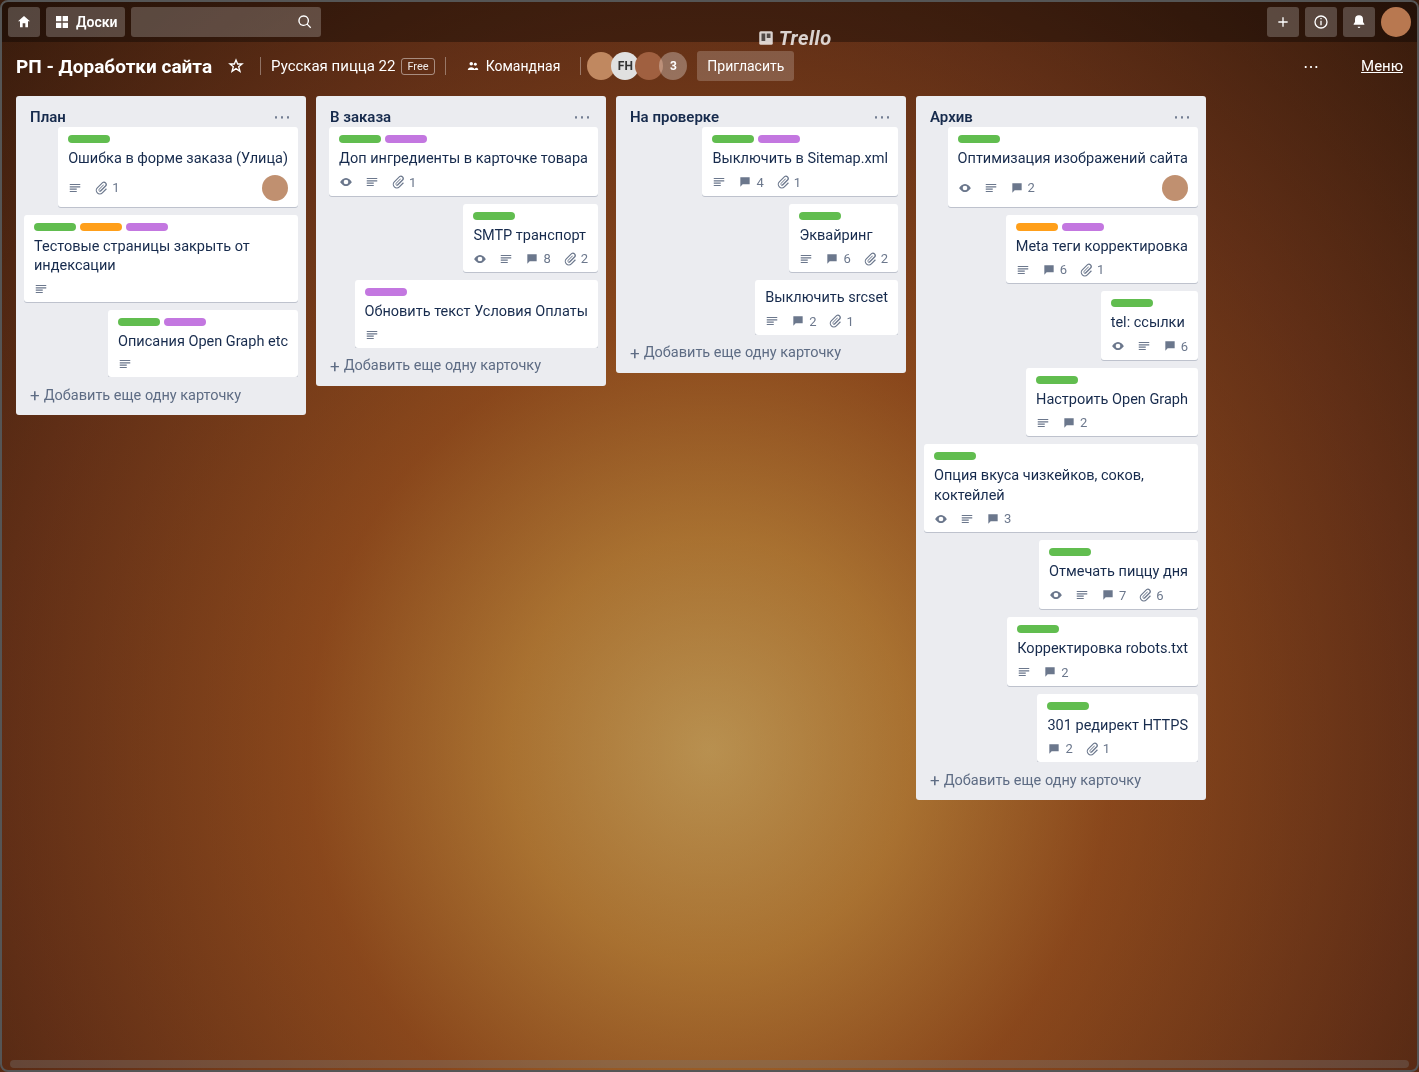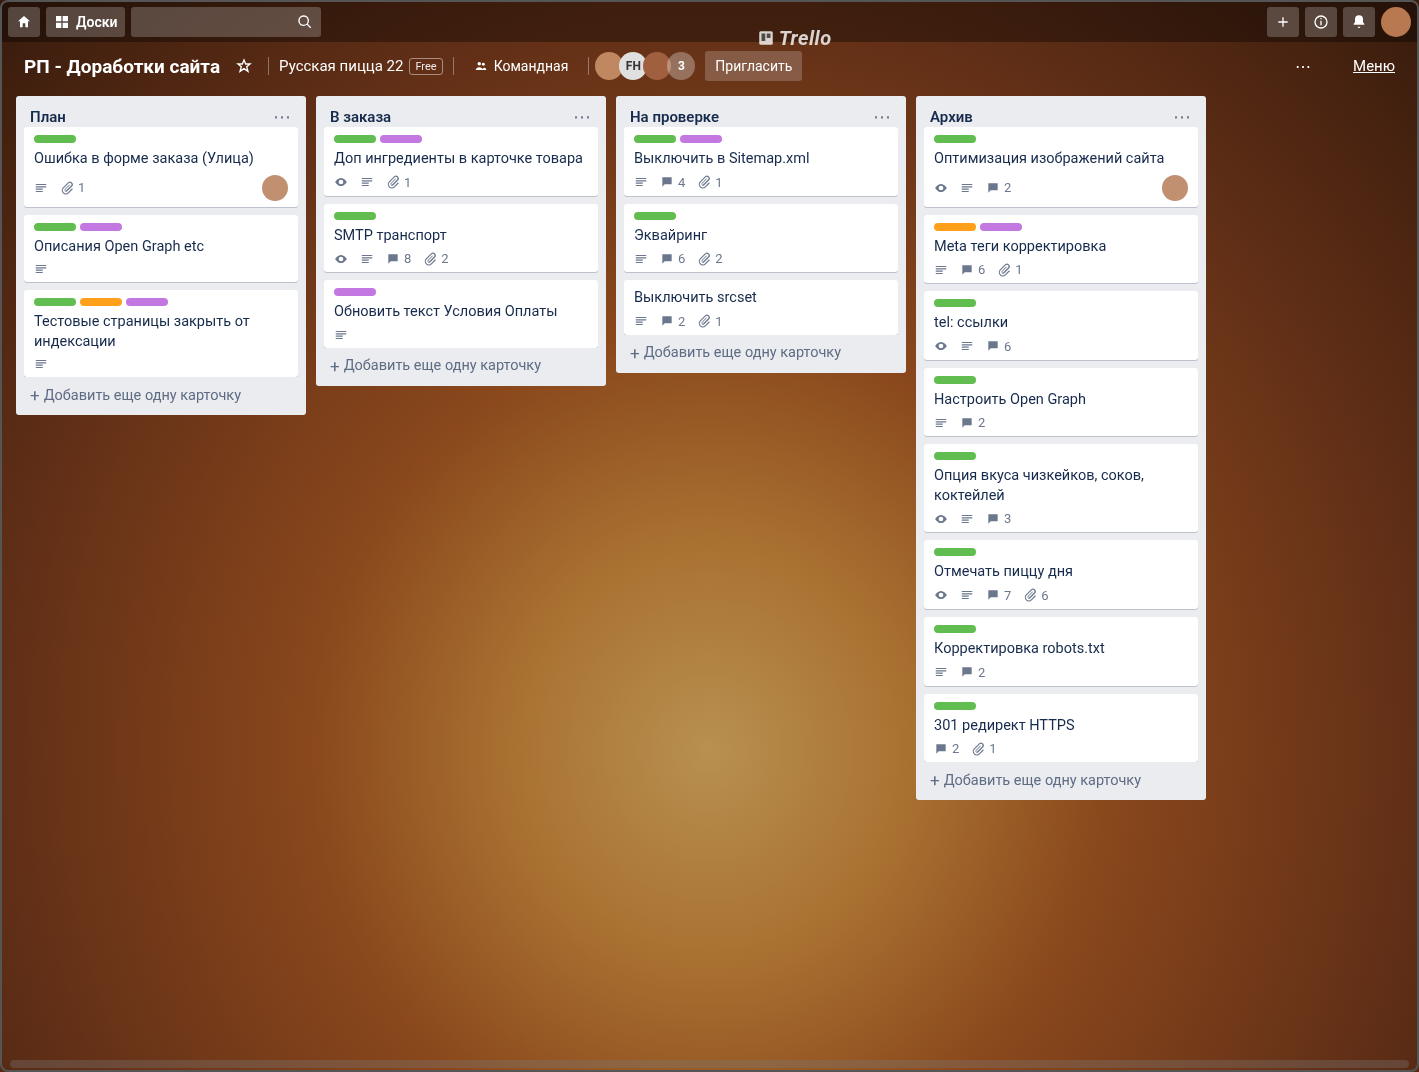--- a/index.html
+++ b/index.html
@@ -42,21 +42,21 @@
 .header-center { flex: 1; display: flex; justify-content: center; align-items: center; gap: 4px; opacity: 0.8; font-size: 20px; font-weight: 700; letter-spacing: 0.5px; font-style: italic; margin-top: 32px; }
 .header-center svg { width: 18px; height: 18px; fill: #fff; }
 .header-right { display: flex; gap: 6px; align-items: center; }
 .avatar-hdr { width: 30px; height: 30px; border-radius: 50%; background: #b87850; }
 
 
 .board-bar {
   height: 48px;
   display: flex;
   align-items: center;
-  padding: 0 22px;
+  padding: 0 14px;
   gap: 10px;
   color: #fff;
 }
 .board-title { font-size: 19px; font-weight: 700; }
 .bb-btn {
   height: 30px;
   padding: 0 10px;
   background: rgba(255,255,255,0.2);
   border-radius: 3px;
   display: flex;
@@ -94,21 +94,21 @@
   background: #ebecf0;
   border-radius: 3px;
   padding: 8px;
   display: flex;
   flex-direction: column;
   max-height: 100%;
 }
 .list-header { display: flex; align-items: center; padding: 2px 6px 0; }
 .list-title { font-size: 15px; font-weight: 600; color: #172b4d; flex: 1; }
 .list-menu { color: #6b778c; font-size: 18px; letter-spacing: 1px; cursor: pointer; }
-.list-cards { overflow-y: auto; display: flex; flex-direction: column; gap: 8px; }
+.list-cards { overflow-y: auto; display: flex; flex-direction: column; gap: 8px; align-items: flex-end; }
 .card {
   background: #fff;
   border-radius: 3px;
   box-shadow: 0 1px 0 rgba(9,30,66,0.2);
   padding: 8px 10px 6px;
   cursor: pointer;
 }
 .labels { display: flex; gap: 4px; margin-bottom: 6px; }
 .label { width: 42px; height: 8px; border-radius: 4px; }
 .lg { background: #61bd4f; } .lp { background: #c377e0; } .lo { background: #ff9f1a; }
@@ -230,38 +230,38 @@
                 <path d="M16 6l-8 8a3 3 0 004 4l9-9a5 5 0 00-7-7L5 11a7 7 0 0010 10l7-7-1.4-1.4-7 7A5 5 0 016.4 12.4l9-9a3 3 0 014 4l-9 9a1 1 0 01-1.4-1.4l8-8z"></path>
               </svg>
               <span>1</span>
             </span>
             <span class="card-member"></span>
           </div>
     </div>
         <div class="card">
       <div class="labels">
             <span class="label lg"></span>
-            <span class="label lp"></span>
-          </div>
-      <div class="card-title">Описания Open Graph etc</div>
-      <div class="card-badges">
-            <span class="cb">
-              <svg viewBox="0 0 24 24">
-                <path d="M3 5h18v2H3zM3 9h18v2H3zM3 13h12v2H3zM3 17h12v2H3z"></path>
-              </svg>
-            </span>
-          </div>
-    </div>
-        <div class="card">
-      <div class="labels">
-            <span class="label lg"></span>
             <span class="label lo"></span>
             <span class="label lp"></span>
           </div>
       <div class="card-title">Тестовые страницы закрыть от индексации</div>
+      <div class="card-badges">
+            <span class="cb">
+              <svg viewBox="0 0 24 24">
+                <path d="M3 5h18v2H3zM3 9h18v2H3zM3 13h12v2H3zM3 17h12v2H3z"></path>
+              </svg>
+            </span>
+          </div>
+    </div>
+        <div class="card">
+      <div class="labels">
+            <span class="label lg"></span>
+            <span class="label lp"></span>
+          </div>
+      <div class="card-title">Описания Open Graph etc</div>
       <div class="card-badges">
             <span class="cb">
               <svg viewBox="0 0 24 24">
                 <path d="M3 5h18v2H3zM3 9h18v2H3zM3 13h12v2H3zM3 17h12v2H3z"></path>
               </svg>
             </span>
           </div>
     </div>
       </div>
       <div class="add-card">Добавить еще одну карточку</div>

